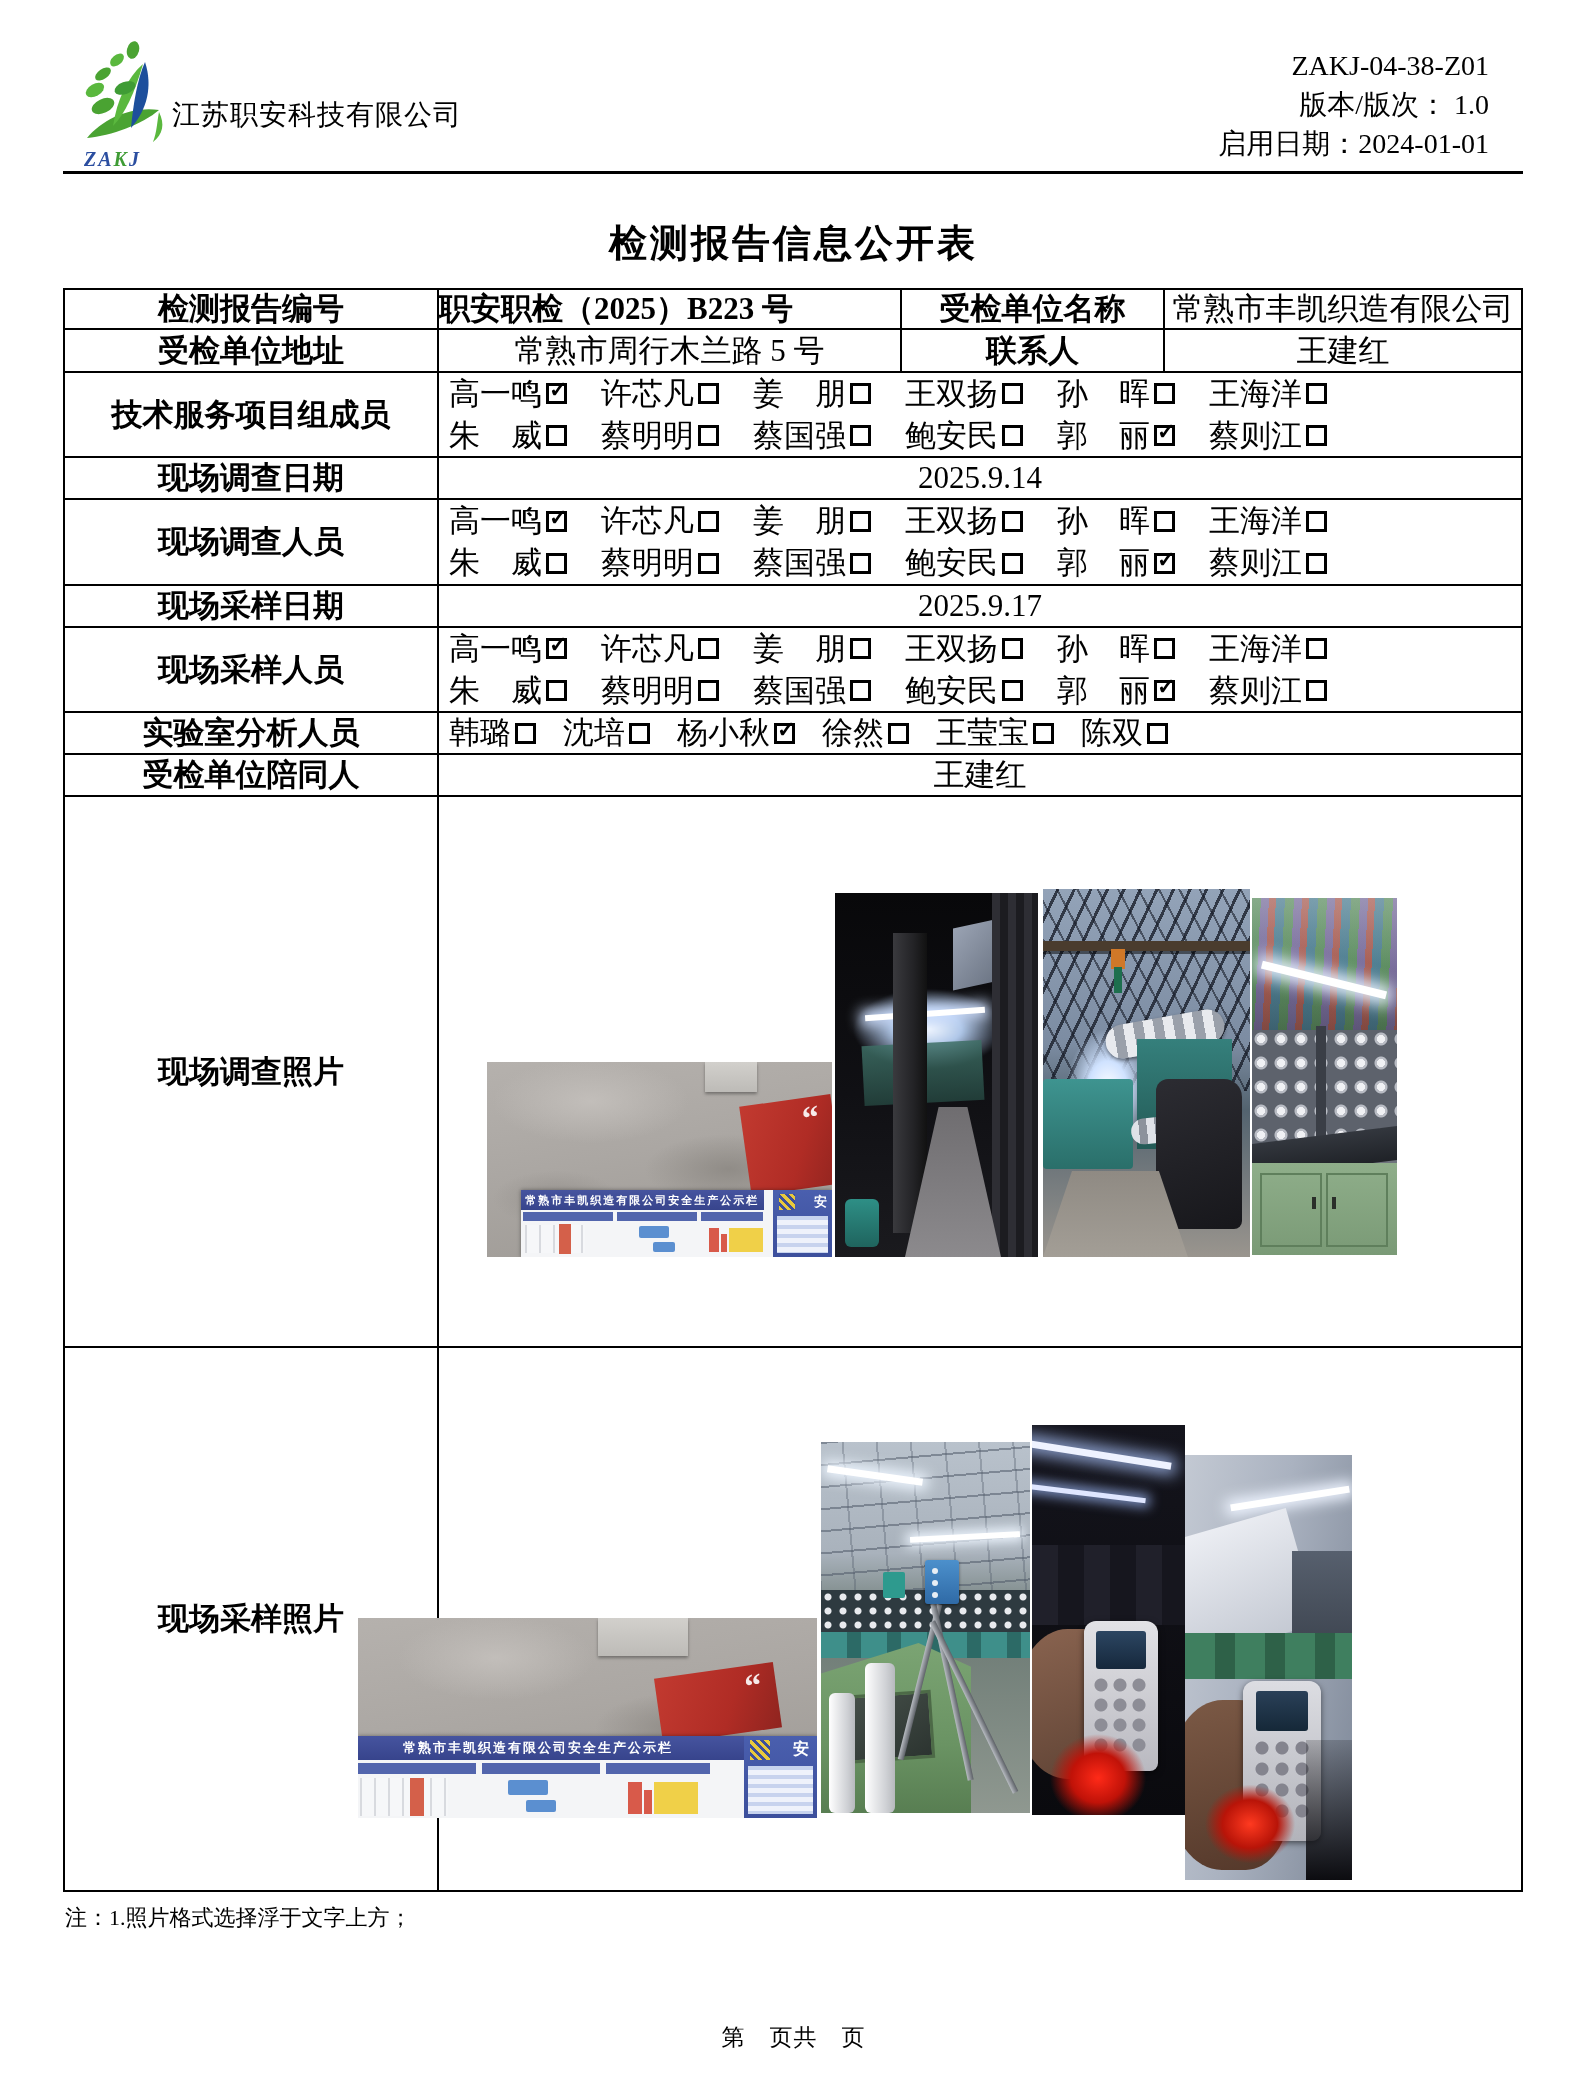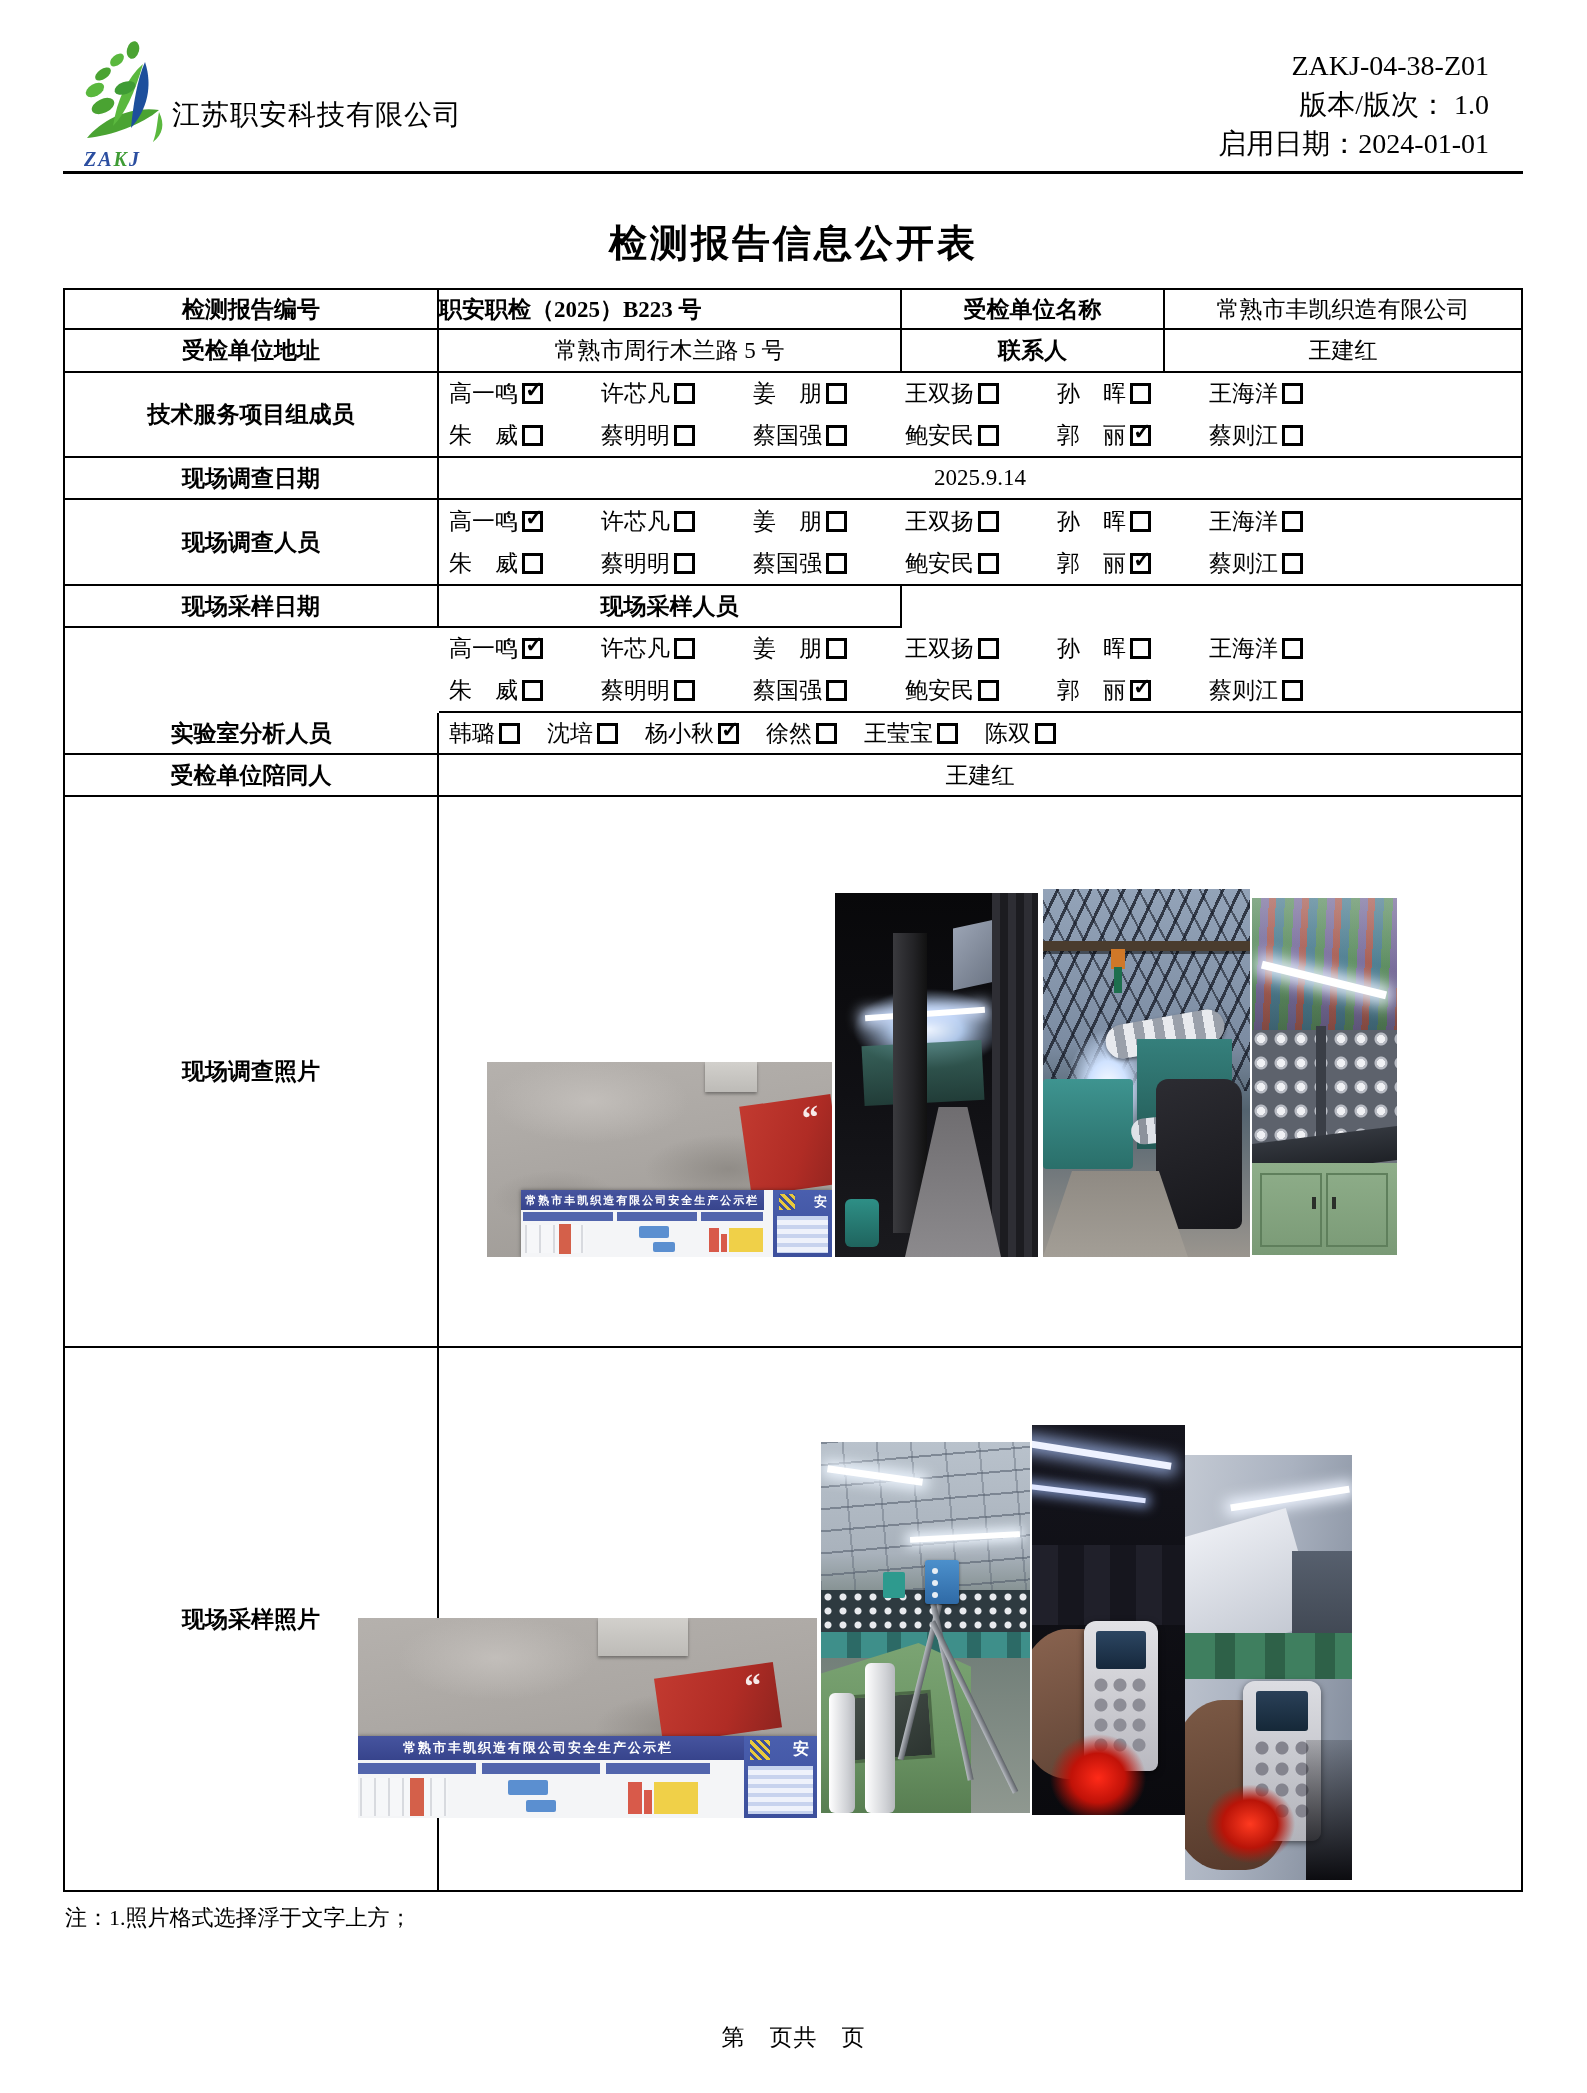--- a/index.html
+++ b/index.html
@@ -15,21 +15,21 @@
   .hdr-right{position:absolute;right:98px;top:46px;text-align:right;font-size:28px;line-height:39px;}
   .hdr-rule{position:absolute;left:63px;top:171px;width:1460px;height:3px;background:#000;}
   .doc-title{position:absolute;left:0;top:218px;width:100%;text-align:center;
              font-size:38px;font-weight:bold;letter-spacing:3px;}
 
   
   .tbl{position:absolute;left:63px;top:288px;width:1460px;height:1604px;border:2px solid #000;
        box-sizing:border-box;display:grid;
        grid-template-columns:374px 463px 263px 1fr;
        grid-template-rows:40px 43px 85px 42px 86px 42px 85px 42px 42px 551px 1fr;
-       font-size:23px;z-index:1;}
+       font-size:31px;z-index:1;}
   .cell{border-right:2px solid #000;border-bottom:2px solid #000;box-sizing:border-box;
         display:flex;align-items:center;justify-content:center;}
   .cell.lastcol{border-right:none;}
   .cell.lastrow{border-bottom:none;}
   .lbl{font-weight:bold;text-align:center;}
   .leftpad{justify-content:flex-start;padding-left:0;}
   .bold{font-weight:bold;}
   .span4{grid-column:2/5;}
   .names{flex-direction:column;align-items:stretch;justify-content:center;padding-left:10px;}
   .nline{height:42px;display:flex;align-items:center;}
@@ -346,20 +346,21 @@
             <span class="cb checked"></span>
           </span>
           <span class="slot">
             <span class="nm">蔡则江</span>
             <span class="cb"></span>
           </span>
         </div>
     </div>
 
     <div class="cell lbl">现场采样日期</div>
+    <div class="cell span4 lastcol">2025.9.17</div>
 
     <div class="cell lbl">现场采样人员</div>
     <div class="cell span4 lastcol names">
       <div class="nline">
           <span class="slot">
             <span class="nm">高一鸣</span>
             <span class="cb checked"></span>
           </span>
           <span class="slot">
             <span class="nm">许芯凡</span>

